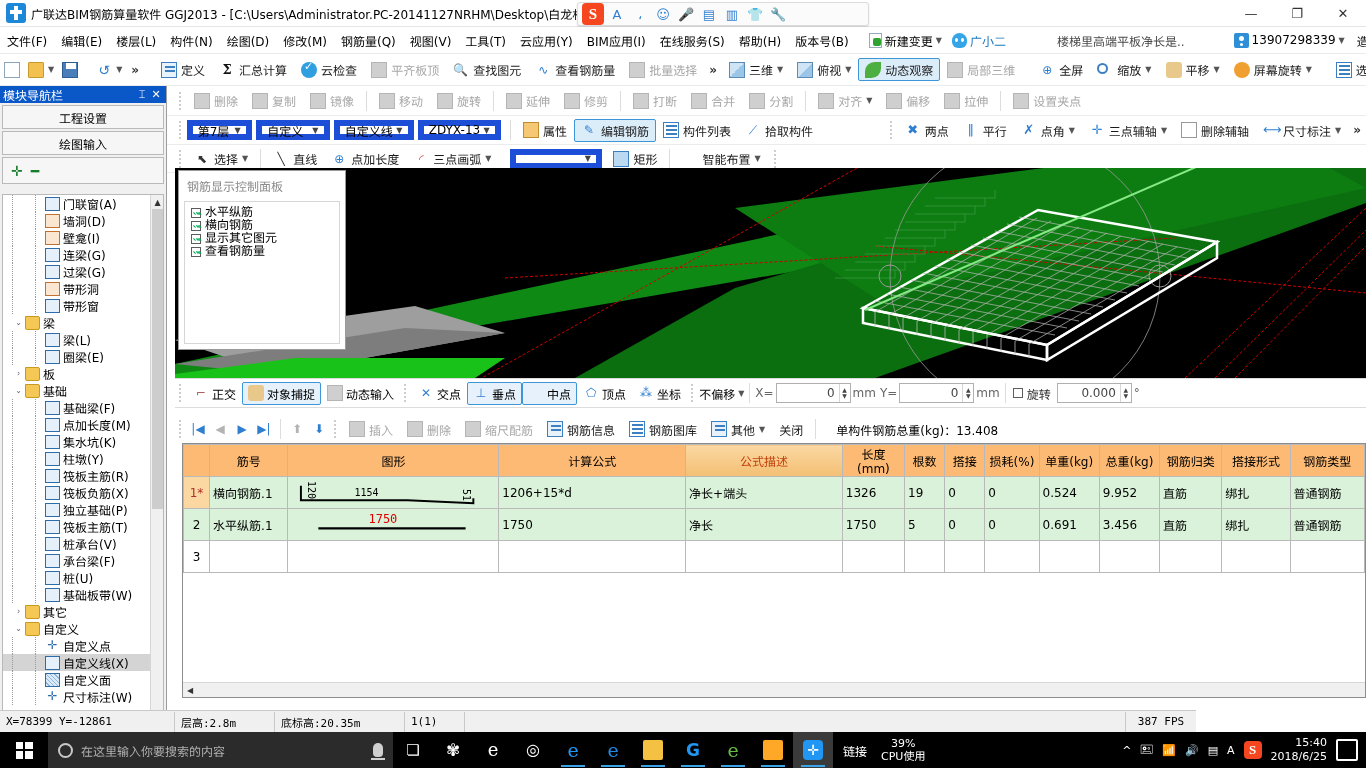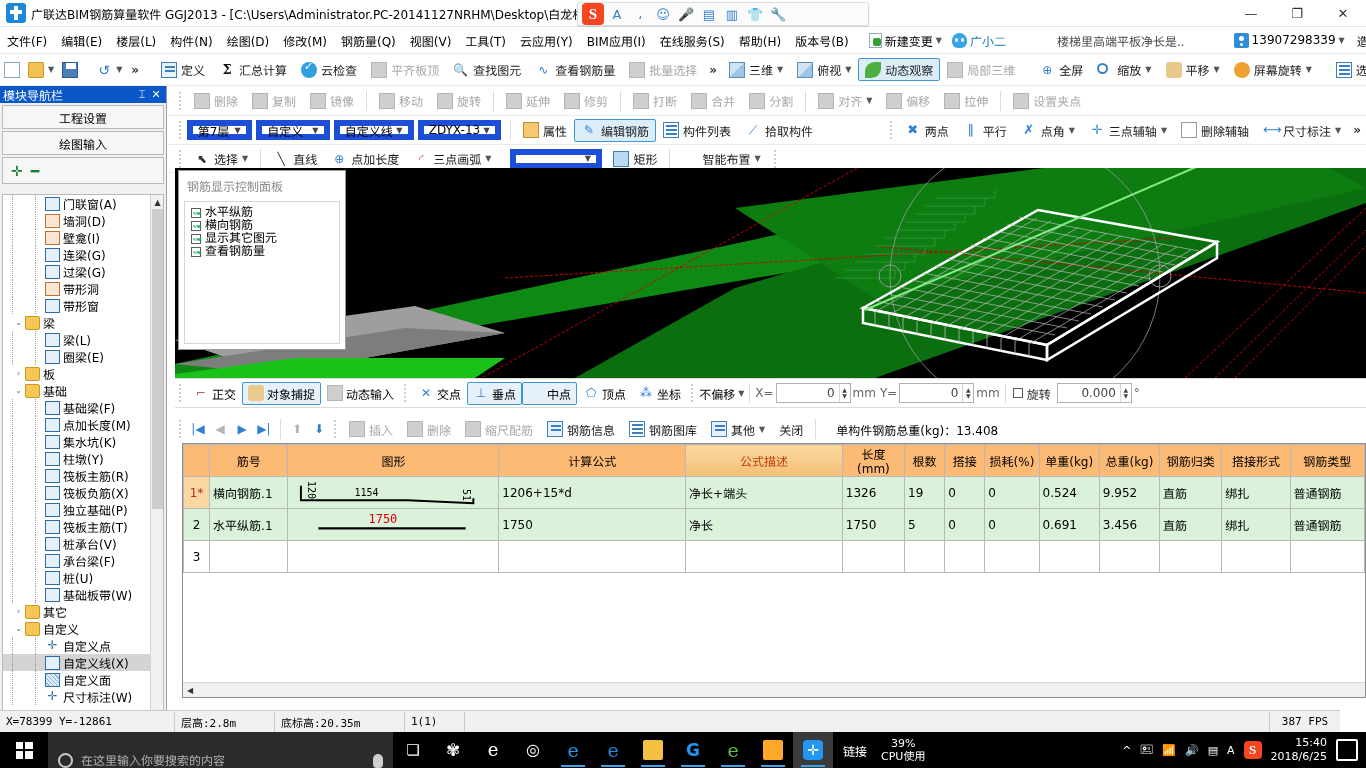--- a/index.html
+++ b/index.html
@@ -216,35 +216,35 @@
              border-top:1px solid #d6d6d6; display:flex; align-items:center; }
   .hs-btn { width:14px; height:13px; display:flex; align-items:center; justify-content:center;
             font-size:8px; color:#333; }
 
   
   .shp1 { position:absolute; left:0; top:0; width:100%; height:100%; }
   .lbl-num { position:absolute; font-size:10px; font-family:"DejaVu Sans Mono", monospace; color:#000; }
   .lbl-red { position:absolute; font-size:12px; color:#e00000; font-family:"DejaVu Sans Mono", monospace; }
 
   
-  .statusbar { position:absolute; left:0; top:710px; width:1340px; height:22px;
+  .statusbar { position:absolute; left:0; top:710px; width:1196px; height:22px;
                background:#f0f0f0; border-top:1px solid #c9c9c9; display:flex; align-items:center;
                font-size:11px; font-family:"DejaVu Sans Mono", monospace; }
   .sb-cell { height:20px; display:flex; align-items:center; padding:0 6px;
              border-right:1px solid #c9c9c9; white-space:nowrap; color:#000; }
   .sb-flex { flex:1; border-right:1px solid #c9c9c9; height:20px; }
 
   
   .taskbar { position:absolute; left:0; top:732px; width:1366px; height:36px; background:#000;
              display:flex; align-items:center; }
   .start { width:48px; height:36px; display:flex; align-items:center; justify-content:center; }
   .winlogo { width:17px; height:17px; display:grid; grid-template-columns:1fr 1fr;
              grid-template-rows:1fr 1fr; gap:2px; }
   .winlogo i { background:#fff; display:block; }
-  .searchbox { width:345px; height:36px; background:#2b2b2b; display:flex; align-items:flex-end;
+  .searchbox { width:345px; height:36px; background:#2b2b2b; display:flex; align-items:center;
                padding:0 10px; gap:8px; }
   .circ { width:15px; height:15px; border:2px solid #c8c8c8; border-radius:50%; flex:none; }
   .search-ph { flex:1; color:#b0b0b0; font-size:12px; }
   .mic { width:10px; height:14px; background:#cfcfcf; border-radius:5px 5px 4px 4px; position:relative;}
   .mic:after{content:"";position:absolute;left:-2px;bottom:-3px;width:14px;height:2px;background:#cfcfcf;}
   .tb-ic { width:40px; height:36px; display:flex; align-items:center; justify-content:center;
            position:relative; }
   .tb-ic.running:after{ content:""; position:absolute; left:8px; bottom:1px; width:24px; height:2px;
            background:#3ba3e8; }
   .tb-ic.active { background:#3a3a3a; }

